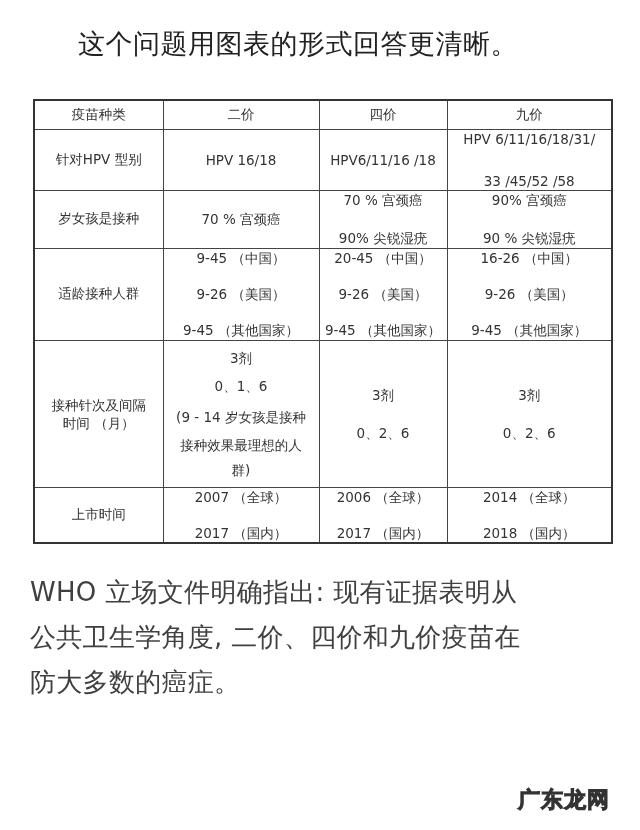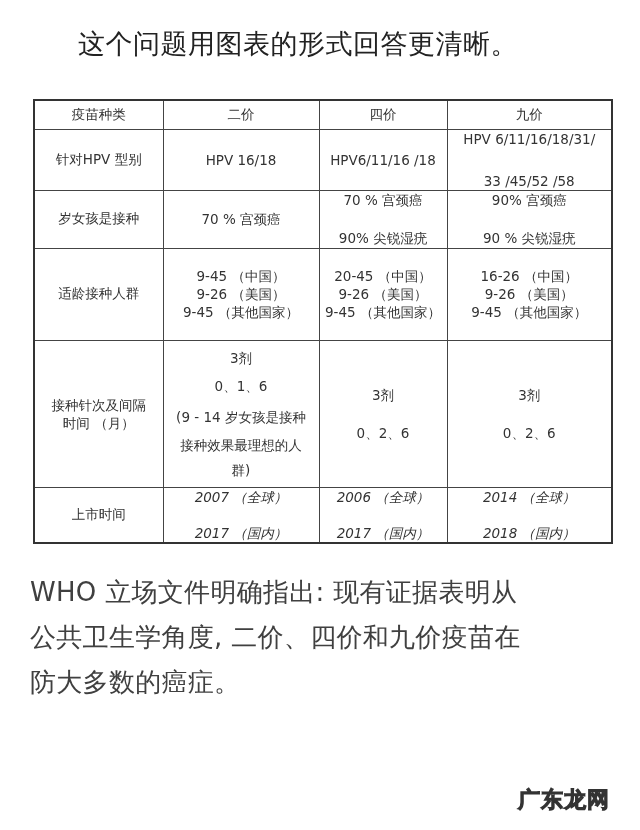--- a/index.html
+++ b/index.html
@@ -28,22 +28,22 @@
   tr.r-head { height: 29px; }
   tr.r-types { height: 60px; }
   tr.r-disease { height: 58px; }
   tr.r-age { height: 92px; }
   tr.r-dose { height: 147px; }
   tr.r-market { height: 56px; }
   .stack { display: flex; flex-direction: column; justify-content: space-between; height: 100%; }
   .line { display: block; line-height: 18px; }
   .sp-types { height: 60px; padding: 0; }
   .sp-disease { height: 56px; }
-  .sp-age { height: 90px; justify-content: center; }
-  .sp-market { height: 54px; font-style: italic; }
+  .sp-age { height: 90px; }
+  .sp-market { height: 54px; }
   .dose2 { line-height: 31px; }
   .dose-mid { display: flex; flex-direction: column; justify-content: center; height: 100%; gap: 20px; }
   .body-text {
     position: absolute; left: 30px; top: 570px; width: 585px;
     font-size: 26px; line-height: 45px; color: #404040; letter-spacing: 0.3px;
   }
   .body-text span { display: block; white-space: nowrap; }
   .watermark {
     position: absolute; right: 30px; top: 785px; font-size: 22px; font-weight: bold;
     color: #fff; -webkit-text-stroke: 1px #333; letter-spacing: 1px;

